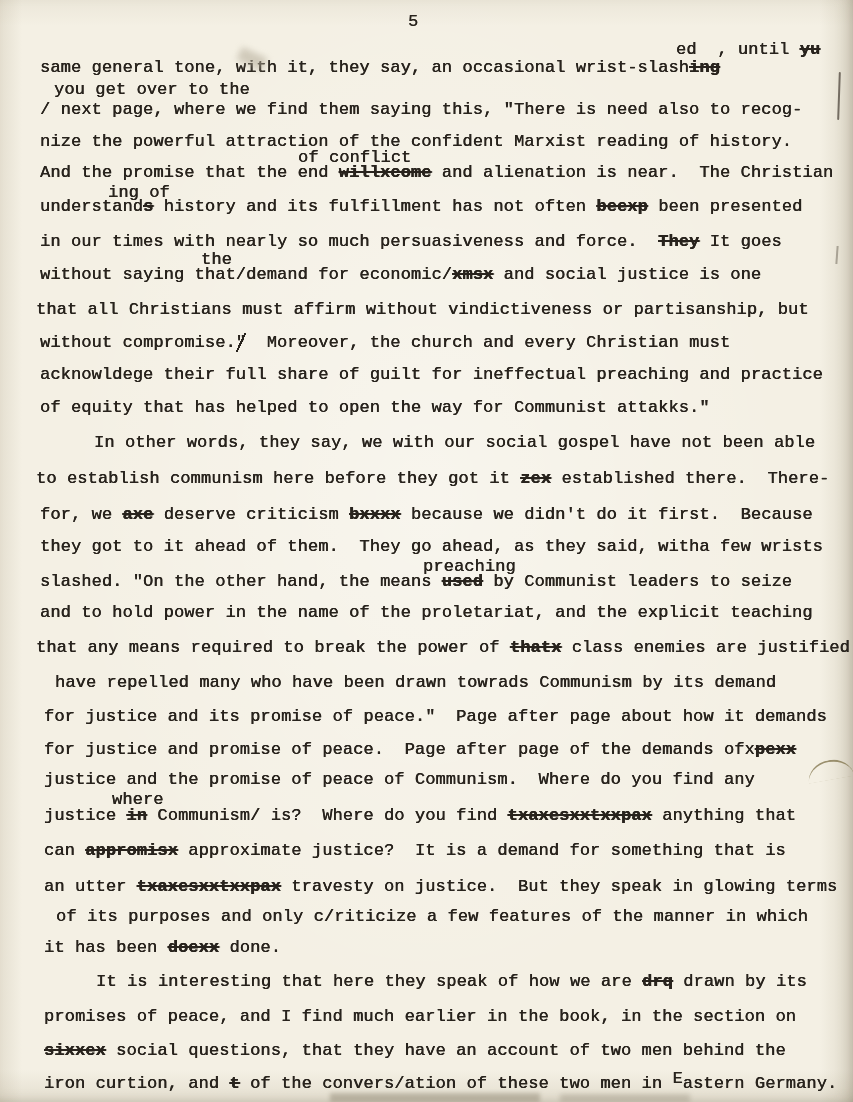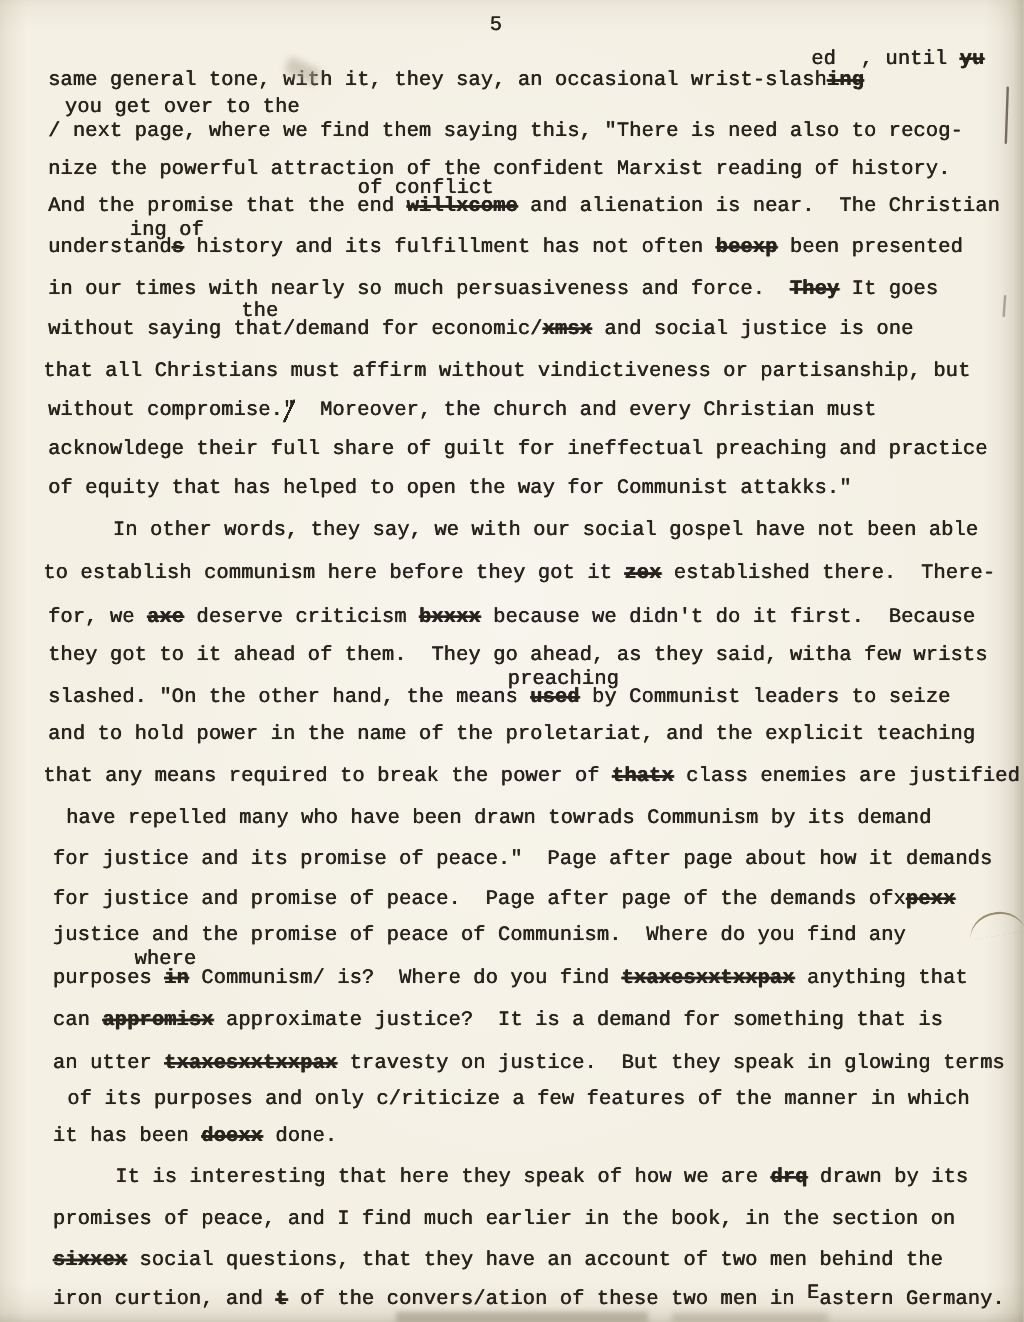--- a/index.html
+++ b/index.html
@@ -99,21 +99,21 @@
       <div class="line" style="top: 537px; left: 40px;"><span class="seg">they got to it ahead of them.  They go ahead, as they said, witha few wrists</span></div>
       <div class="line" style="top: 557px; left: 423px;"><span class="seg">preaching</span></div>
       <div class="line" style="top: 572px; left: 40px;"><span class="seg">slashed. "On the other hand, the means </span><span class="seg x">used</span><span class="seg"> by Communist leaders to seize</span></div>
       <div class="line" style="top: 603px; left: 40px;"><span class="seg">and to hold power in the name of the proletariat, and the explicit teaching</span></div>
       <div class="line" style="top: 638px; left: 36px;"><span class="seg">that any means required to break the power of </span><span class="seg x">thatx</span><span class="seg"> class enemies are justified</span></div>
       <div class="line" style="top: 673px; left: 44px; margin-left: 11px;"><span class="seg">have repelled many who have been drawn towrads Communism by its demand</span></div>
       <div class="line" style="top: 707px; left: 44px;"><span class="seg">for justice and its promise of peace."  Page after page about how it demands</span></div>
       <div class="line" style="top: 740px; left: 44px;"><span class="seg">for justice and promise of peace.  Page after page of the demands ofx</span><span class="seg x">pexx</span></div>
       <div class="line" style="top: 770px; left: 44px;"><span class="seg">justice and the promise of peace of Communism.  Where do you find any</span></div>
       <div class="line" style="top: 790px; left: 112px;"><span class="seg">where</span></div>
-      <div class="line" style="top: 806px; left: 44px;"><span class="seg">purposes </span><span class="seg x">in</span><span class="seg"> Communism/ is?  Where do you find </span><span class="seg x">txaxesxxtxxpax</span><span class="seg"> anything that</span></div>
+      <div class="line" style="top: 806px; left: 44px;"><span class="seg">justice </span><span class="seg x">in</span><span class="seg"> Communism/ is?  Where do you find </span><span class="seg x">txaxesxxtxxpax</span><span class="seg"> anything that</span></div>
       <div class="line" style="top: 841px; left: 44px;"><span class="seg">can </span><span class="seg x">appromisx</span><span class="seg"> approximate justice?  It is a demand for something that is</span></div>
       <div class="line" style="top: 877px; left: 44px;"><span class="seg">an utter </span><span class="seg x">txaxesxxtxxpax</span><span class="seg"> travesty on justice.  But they speak in glowing terms</span></div>
       <div class="line" style="top: 907px; left: 56px;"><span class="seg">of its purposes and only c/riticize a few features of the manner in which</span></div>
       <div class="line" style="top: 938px; left: 44px;"><span class="seg">it has been </span><span class="seg x">doexx</span><span class="seg"> done.</span></div>
       <div class="line" style="top: 924px; left: 96px; margin-top: 48px;"><span class="seg">It is interesting that here they speak of how we are </span><span class="seg x">drq</span><span class="seg"> drawn by its</span></div>
       <div class="line" style="top: 1007px; left: 44px;"><span class="seg">promises of peace, and I find much earlier in the book, in the section on</span></div>
       <div class="line" style="top: 1041px; left: 44px;"><span class="seg x">sixxex</span><span class="seg"> social questions, that they have an account of two men behind the</span></div>
       <div class="line" style="top: 1074px; left: 44px;"><span class="seg">iron curtion, and </span><span class="seg x">t</span><span class="seg"> of the convers/ation of these two men in </span><span class="seg r">E</span><span class="seg">astern Germany.</span></div>
     </div>
   <div class="crease"></div>

